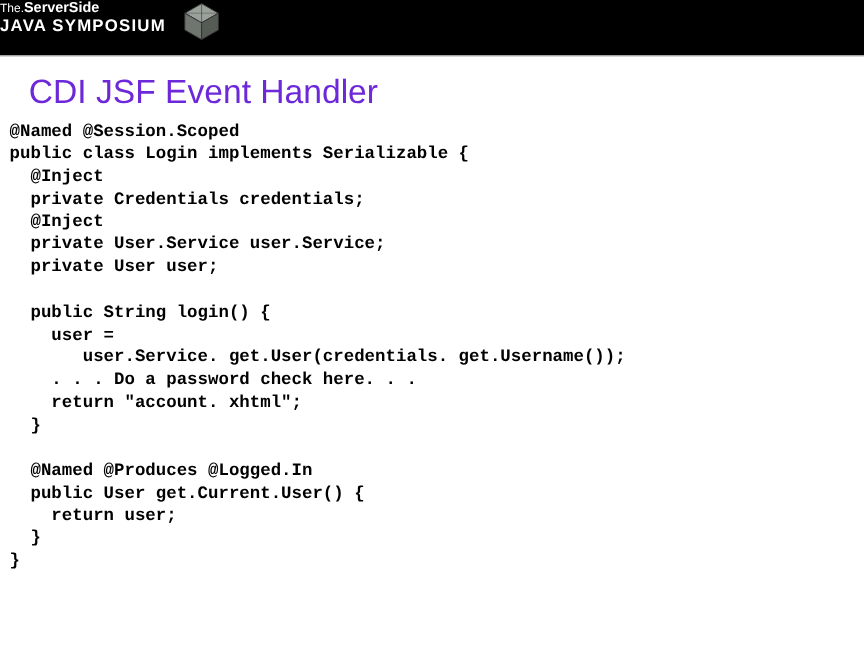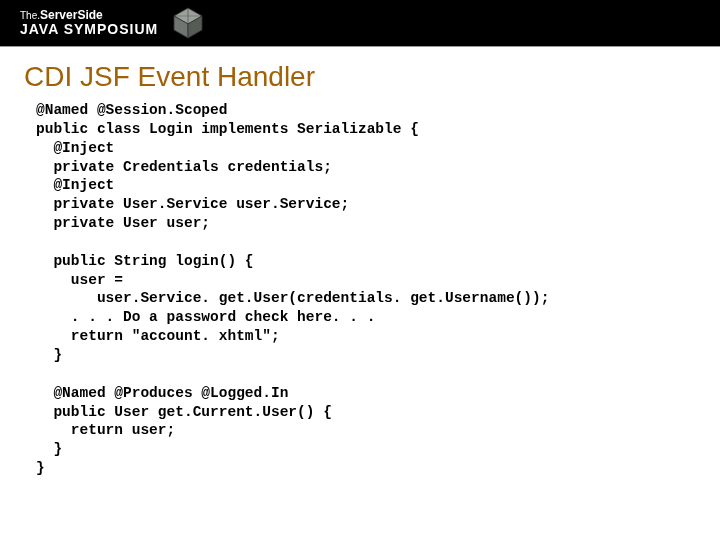--- a/index.html
+++ b/index.html
@@ -8,22 +8,21 @@
     height: 540px;
     background: #ffffff;
     font-family: Verdana, Geneva, sans-serif;
     overflow: hidden;
   }
   .header {
     width: 100%;
     height: 46px;
     background: #000000;
     display: flex;
-    align-items: center;
-    padding: 0 20px;
+    padding: 0 0;
     gap: 12px;
   }
   .logo-text {
     color: #ffffff;
     display: flex;
     flex-direction: column;
     line-height: 1.05;
   }
   .logo-line1 {
     font-size: 12px;
@@ -39,29 +38,29 @@
   .divider {
     height: 1px;
     background: #999;
     width: 100%;
   }
   .title {
     font-size: 28px;
     font-weight: normal;
     padding: 14px 41px 8px 24px;
     font-family: Verdana, Geneva, sans-serif;
-    color: #a16207;
+    color: #6d28d9;
   }
   .code {
     font-family: "Courier New", Courier, monospace;
     font-size: 14.5px;
     font-weight: bold;
     line-height: 1.3;
     white-space: pre;
-    padding: 0 36px;
+    padding: 0 8px;
     color: #000;
   }
 </style>
 </head>
 <body>
 
 <div class="header">
   <div class="logo-text">
     <span class="logo-line1"><span class="the">The.</span><span>ServerSide</span></span>
     <span class="logo-line2">JAVA SYMPOSIUM</span>

